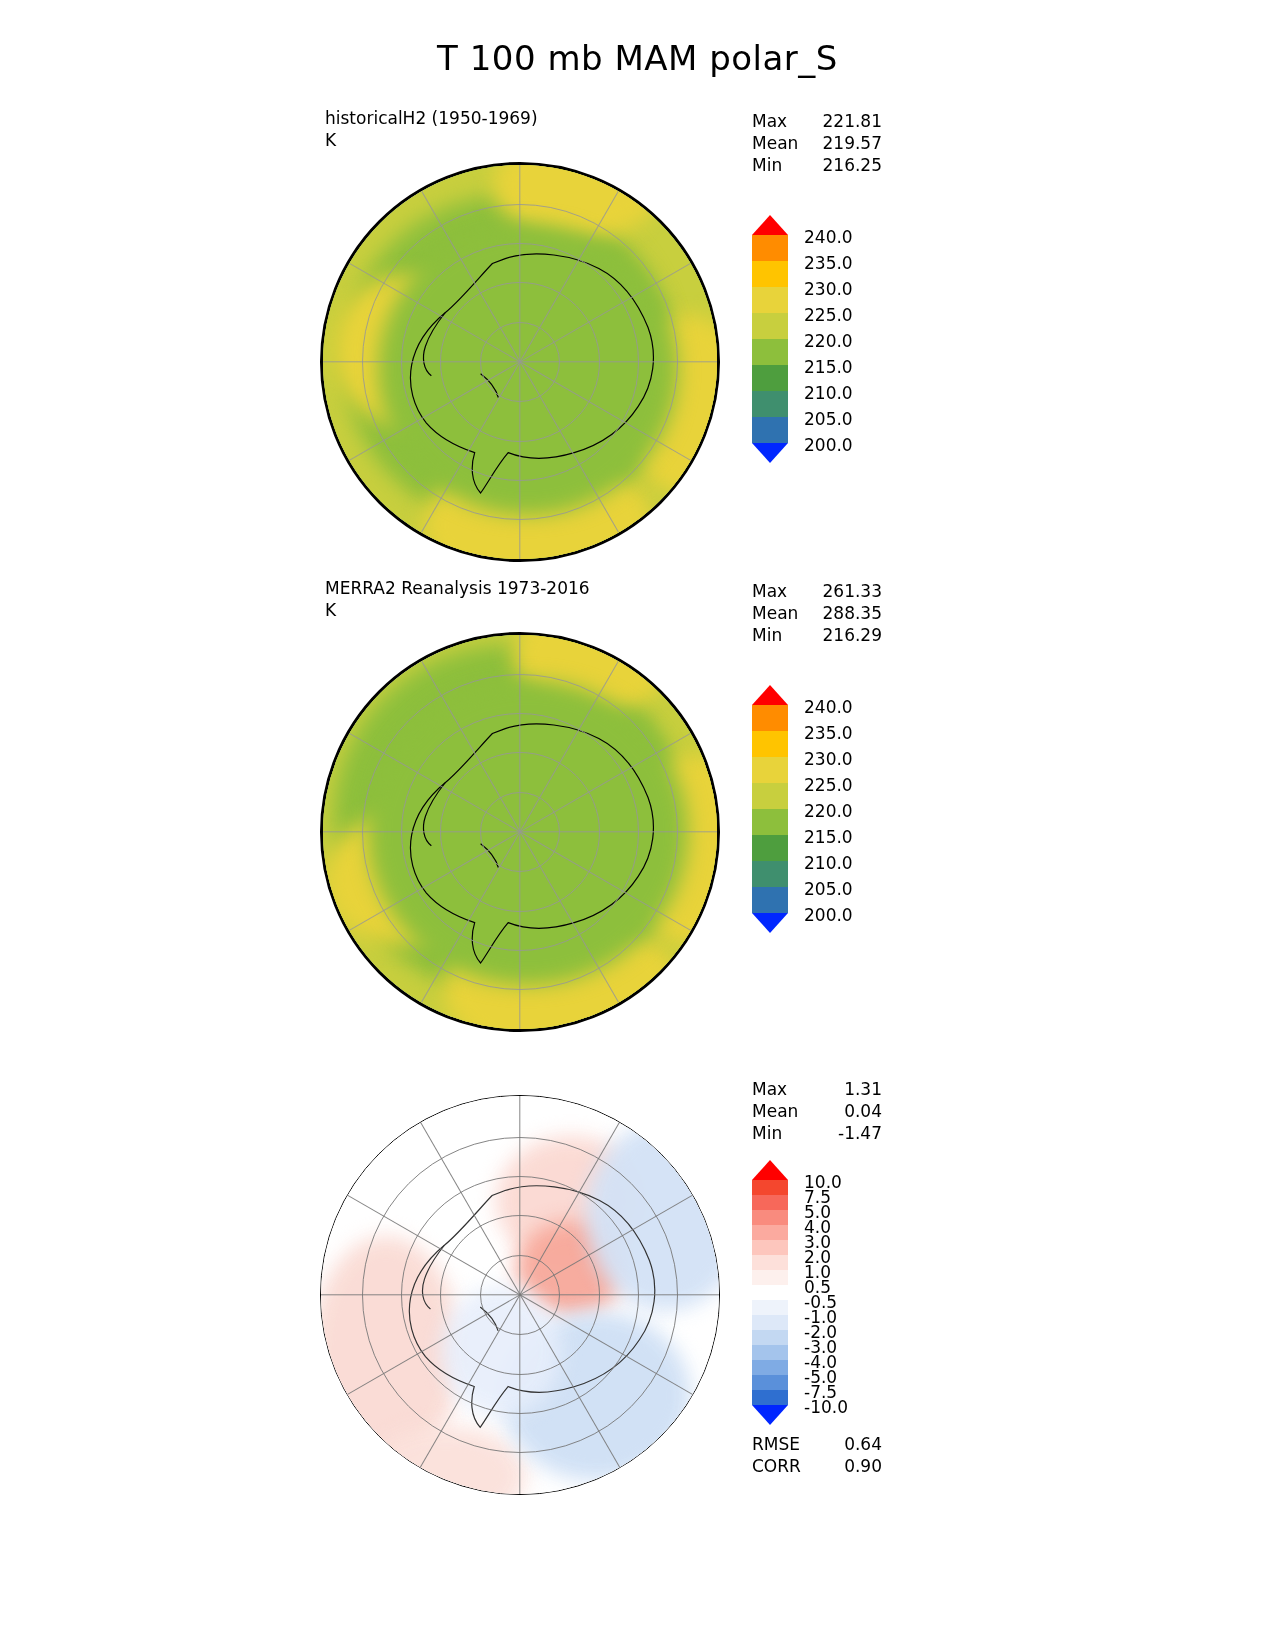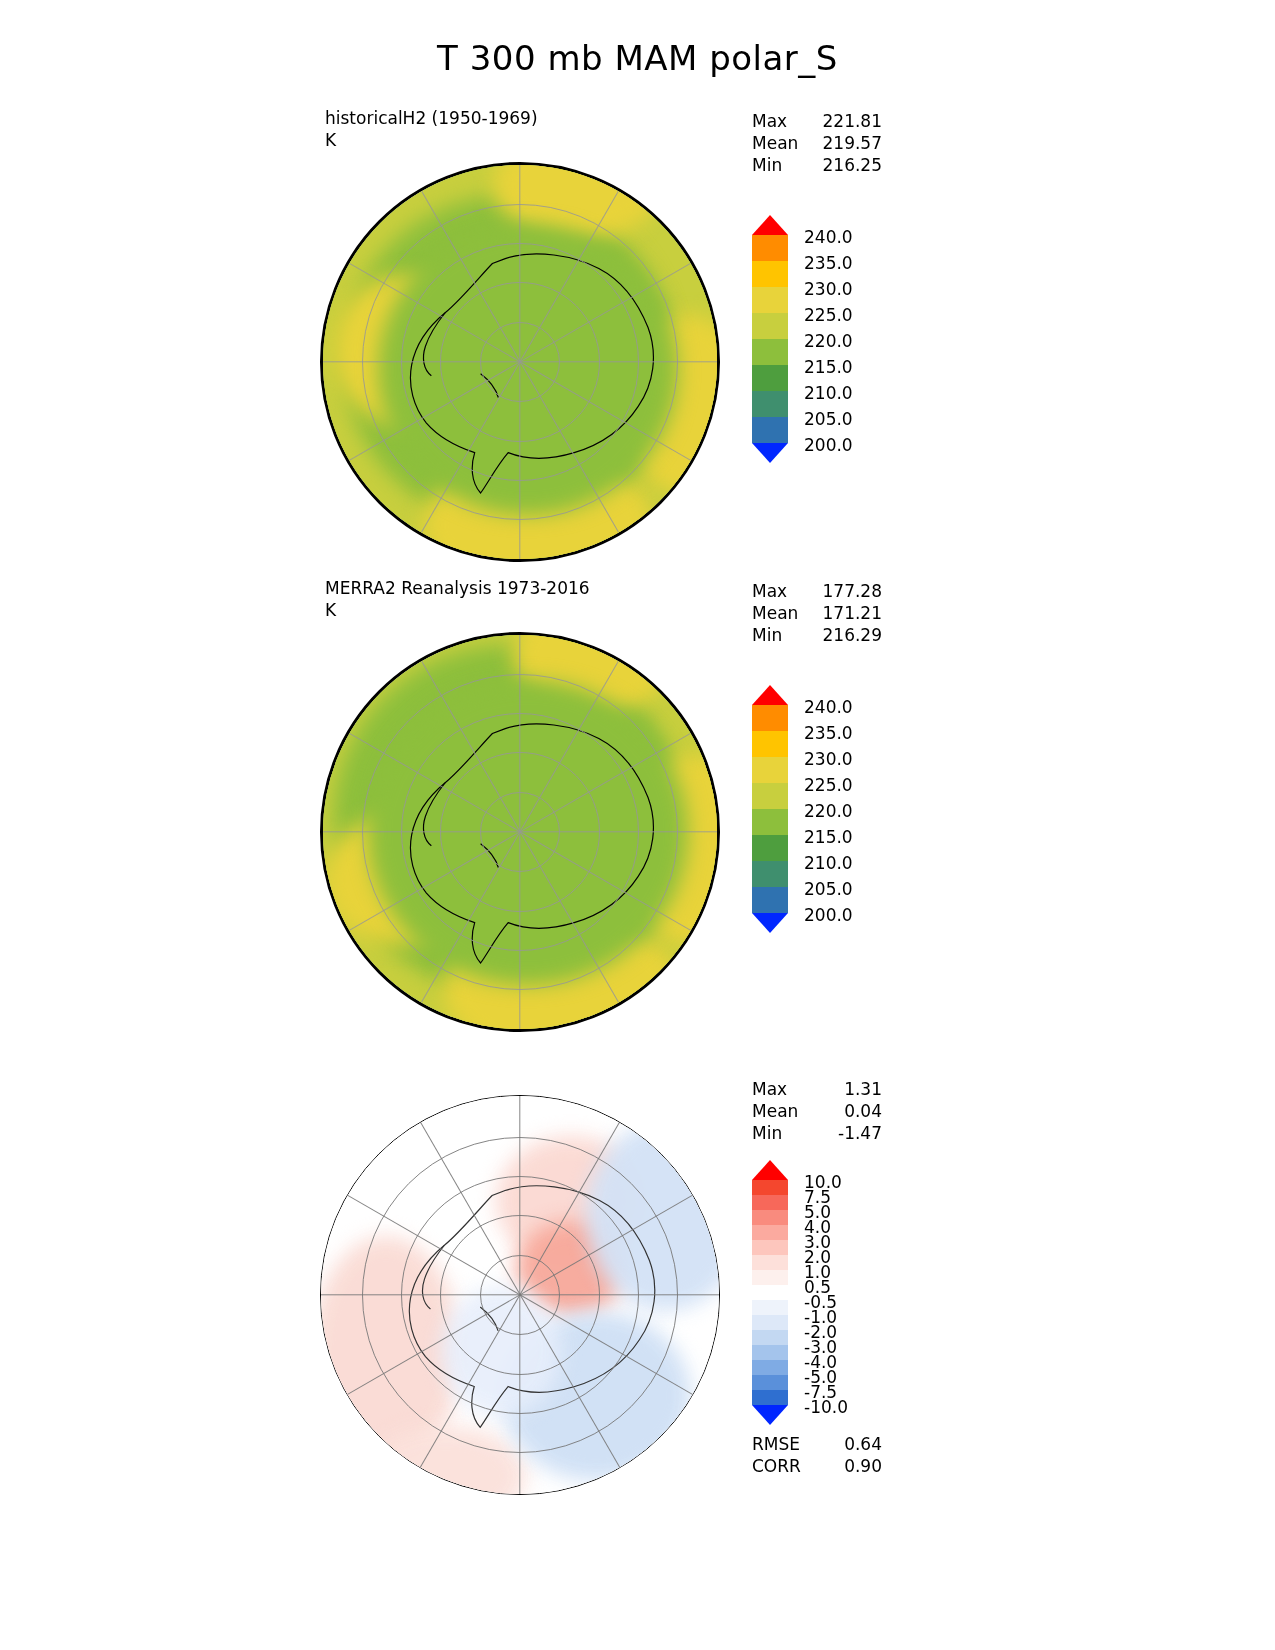--- a/index.html
+++ b/index.html
@@ -138,21 +138,21 @@
   }
   .footer-stats {
     position: absolute;
     font-size: 17px;
     line-height: 22px;
   }
 </style>
 </head>
 <body>
 
-<div class="page-title">T 300 mb MAM polar_S</div>
+<div class="page-title">T 100 mb MAM polar_S</div>
 
 <div class="panel panel-1">
 
   <div class="panel-title left">historicalH2 (1950-1969)</div>
   <div class="panel-units">K</div>
 
   <div class="stats" style="left:752px; top:10px;">
     <div class="row">
         <span class="k">Max</span>
         <span class="v">221.81</span>
@@ -226,25 +226,25 @@
 </div>
 
 <div class="panel panel-2">
 
   <div class="panel-title left">MERRA2 Reanalysis 1973-2016</div>
   <div class="panel-units">K</div>
 
   <div class="stats" style="left:752px; top:10px;">
     <div class="row">
         <span class="k">Max</span>
-        <span class="v">177.28</span>
+        <span class="v">261.33</span>
       </div>
     <div class="row">
         <span class="k">Mean</span>
-        <span class="v">171.21</span>
+        <span class="v">288.35</span>
       </div>
     <div class="row">
         <span class="k">Min</span>
         <span class="v">216.29</span>
       </div>
   </div>
 
   <div class="map-wrap" style="left:320px; top:62px;">
     <div class="globe outlined">
       <div style="position:absolute;inset:0;background:#8dbf3c;"></div>

